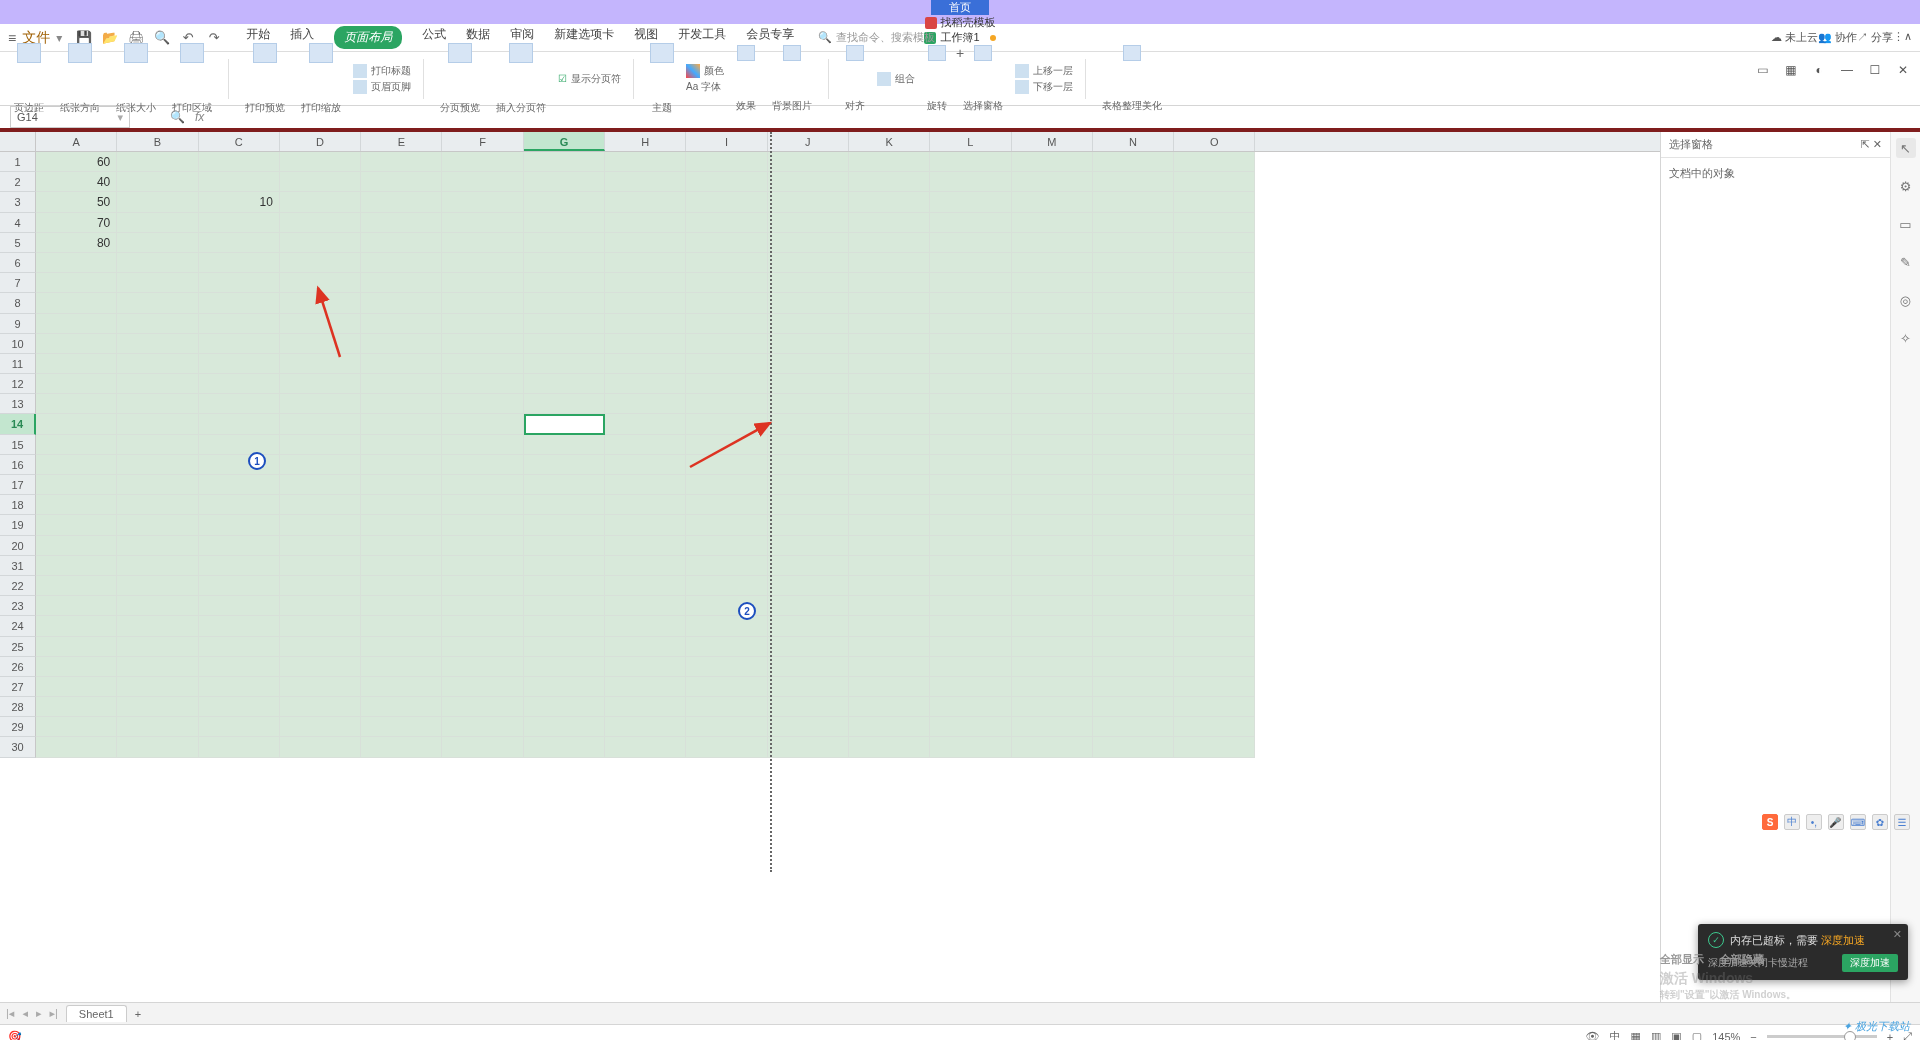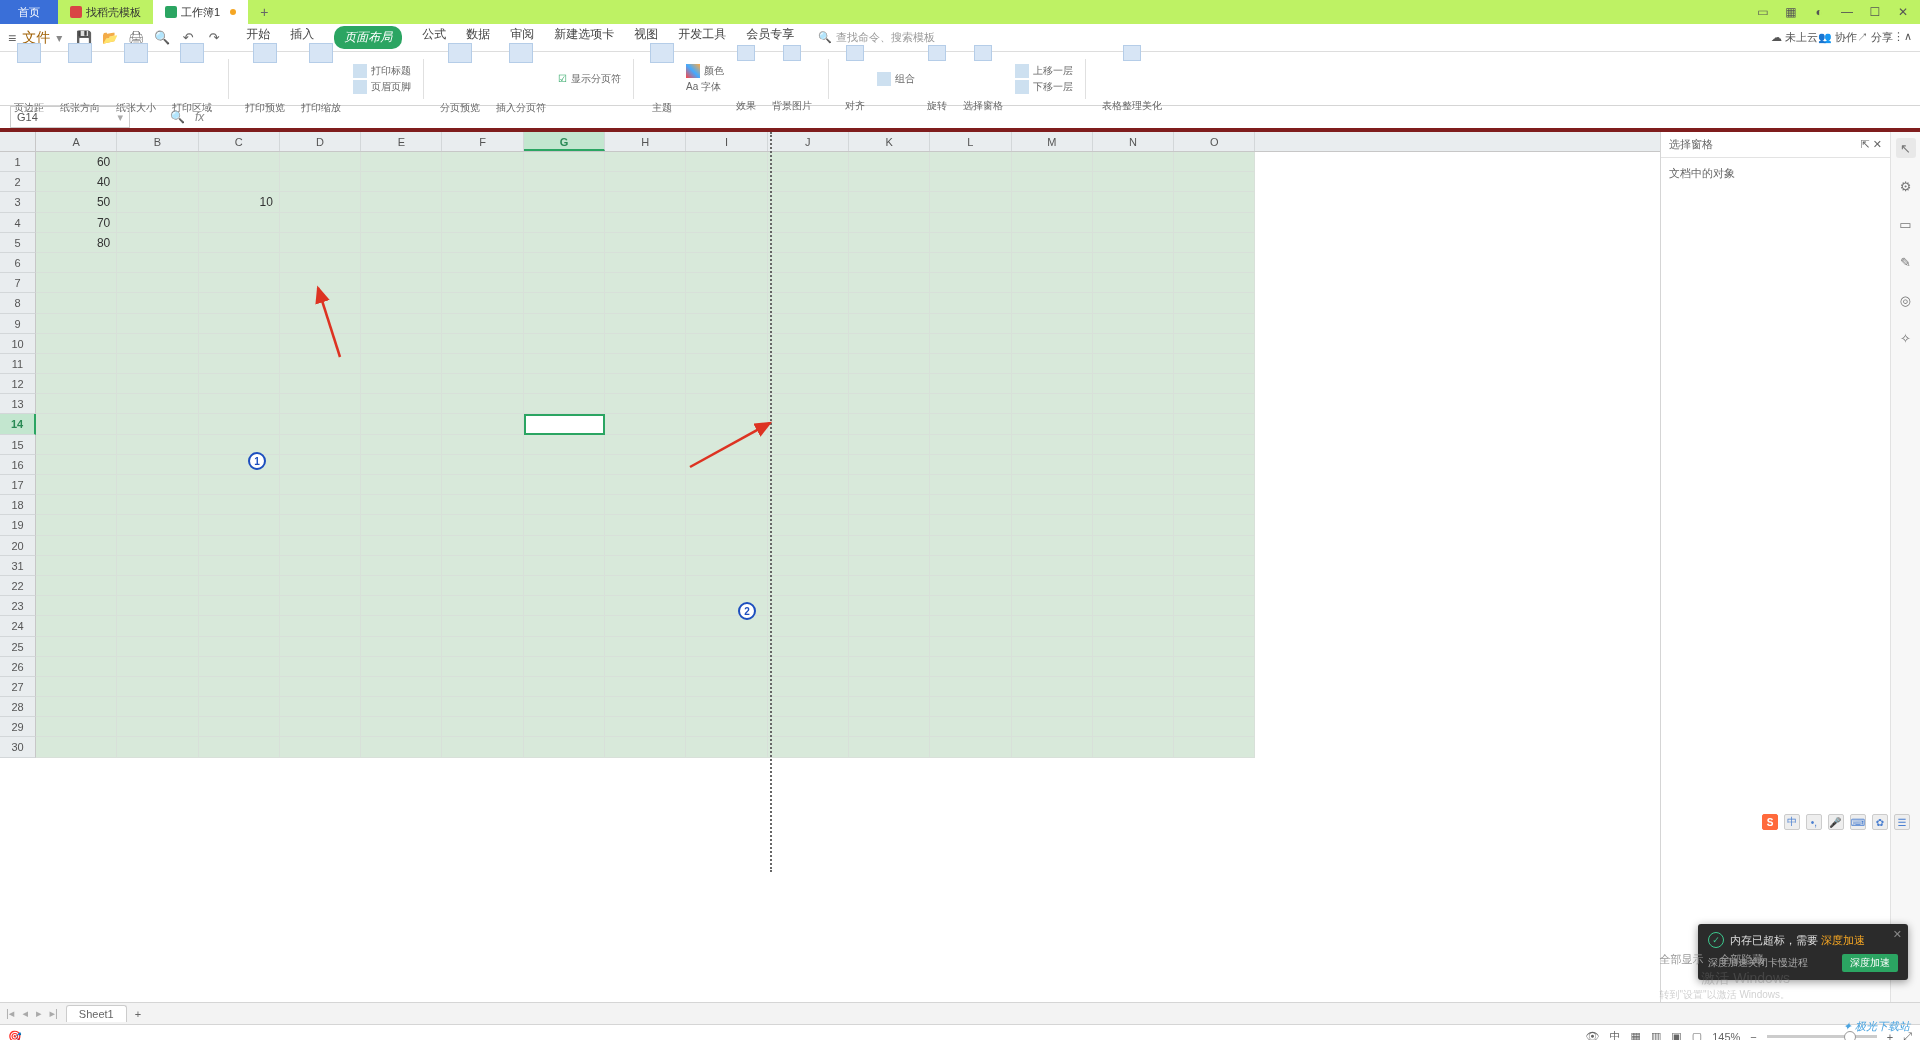--- a/index.html
+++ b/index.html
@@ -1,19 +1,19 @@
 <!DOCTYPE html>
 <html><head>
 <meta charset="utf-8">
 <style>
 * { box-sizing: border-box; margin: 0; padding: 0; font-family: "Microsoft YaHei", Arial, sans-serif; }
 body { width: 1920px; height: 1040px; background: #fff; overflow: hidden; position: relative; font-size: 12px; color: #333; }
 
 
-.tab-bar { height: 24px; background: #bef264; display: flex; align-items: center; }
+.tab-bar { height: 24px; background: #c4b5fd; display: flex; align-items: center; flex-direction: column; }
 .tab { height: 24px; padding: 0 12px; display: flex; align-items: center; gap: 4px; font-size: 11px; color: #333; cursor: pointer; }
 .tab.home { background: #3a6fd8; color: #fff; padding: 0 18px; }
 .tab.active { background: #fff; }
 .tab .icon-sq { width: 12px; height: 12px; display: inline-block; }
 .tab .red-ico { background: #d94545; border-radius: 2px; }
 .tab .grn-ico { background: #2ba562; border-radius: 2px; }
 .tab .dot { width: 6px; height: 6px; background: #f5a623; border-radius: 50%; margin-left: 6px; }
 .tab .plus { font-size: 14px; color: #666; }
 .win-controls { margin-left: auto; display: flex; align-items: center; gap: 10px; padding-right: 8px; }
 .win-controls span { width: 18px; height: 18px; display: flex; align-items: center; justify-content: center; color: #555; font-size: 12px; cursor: pointer; }
@@ -88,21 +88,21 @@
 
 
 .toast { position: absolute; right: 12px; bottom: 60px; width: 210px; background: #2b2b2b; color: #ddd; font-size: 11px; border-radius: 3px; padding: 8px 10px; box-shadow: 0 2px 8px rgba(0,0,0,0.4); }
 .toast .t1 { display: flex; align-items: center; gap: 6px; }
 .toast .t1 .shield { width: 16px; height: 16px; border: 1.5px solid #3cc98e; border-radius: 50%; display: flex; align-items: center; justify-content: center; color: #3cc98e; font-size: 9px; }
 .toast .hl { color: #f5a623; }
 .toast .t2 { font-size: 10px; color: #aaa; margin-top: 6px; display: flex; justify-content: space-between; align-items: center; }
 .toast .btn { background: #2ba562; color: #fff; padding: 2px 8px; border-radius: 2px; font-size: 10px; }
 .toast .close { position: absolute; right: 6px; top: 4px; color: #888; font-size: 11px; }
 
-.watermark { position: absolute; right: 130px; bottom: 38px; color: rgba(120,120,120,0.35); font-size: 14px; text-align: right; }
+.watermark { position: absolute; right: 124px; bottom: 38px; color: rgba(120,120,120,0.35); font-size: 14px; text-align: left; font-weight: bold; }
 .watermark2 { position: absolute; right: 10px; bottom: 6px; font-size: 11px; color: #4aa4e0; font-style: italic; }
 .ime-bar { position: absolute; right: 10px; bottom: 210px; display: flex; gap: 6px; align-items: center; }
 .ime-bar span { width: 16px; height: 16px; background: #eee; border: 1px solid #ccc; border-radius: 2px; font-size: 10px; display: flex; align-items: center; justify-content: center; color: #4a7fd0; }
 .ime-bar .sogou { background: #ff6a3c; color: #fff; border-color: #ff6a3c; font-weight: bold; }
 </style>
 </head>
 <body>
 
 <div class="tab-bar">
   <div class="tab home">首页</div>

